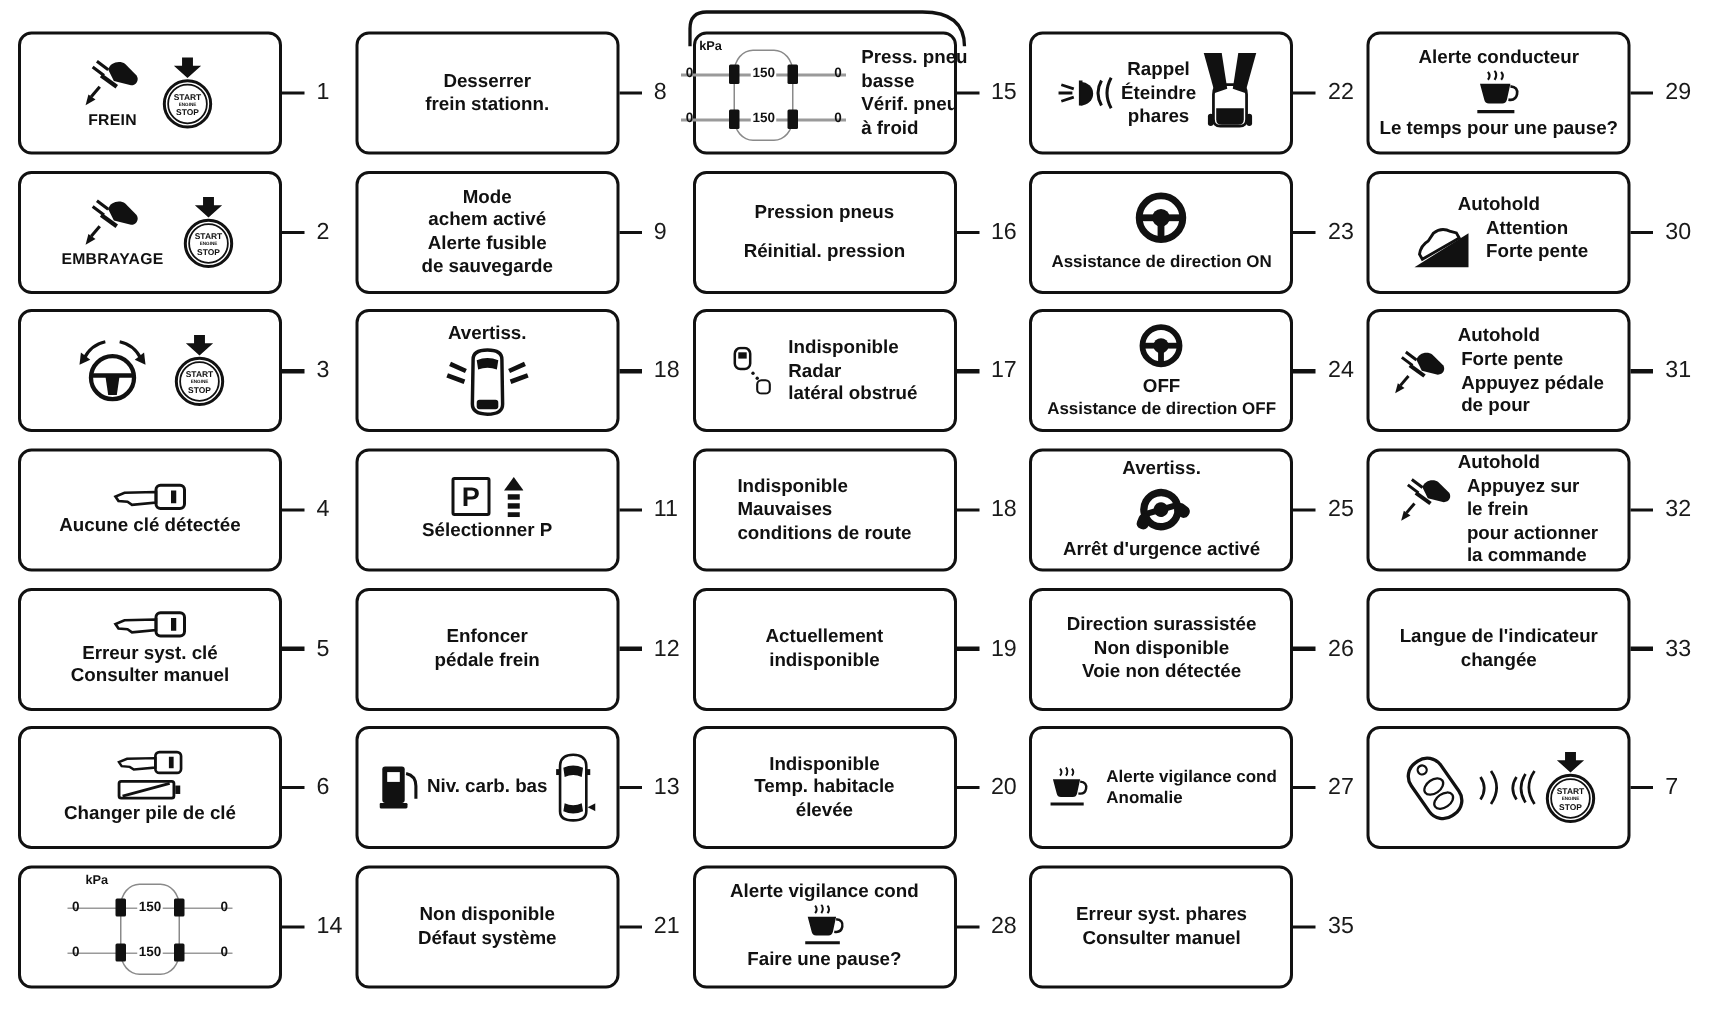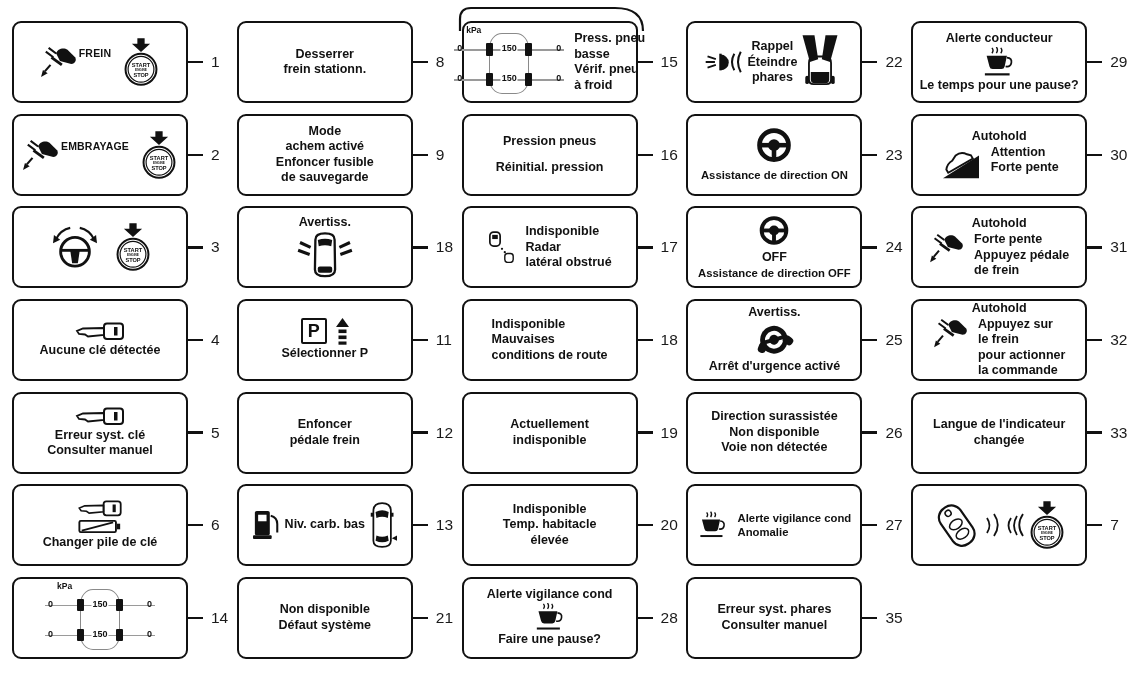--- a/index.html
+++ b/index.html
@@ -16,21 +16,21 @@
   .num{font-size:15.5px;margin-left:8px;color:#1a1a1a}
   .lines{display:flex;flex-direction:column;align-items:center;justify-content:center;text-align:center}
   .lines.left{align-items:flex-start;text-align:left}
   .ln{font-size:12.5px;font-weight:700;line-height:1.24;white-space:nowrap}
   .ln.sm{font-size:11.3px}
   .title{font-size:12.5px;font-weight:700;line-height:1.2;white-space:nowrap}
   .plabel{font-size:10.5px;font-weight:700;margin-top:2px;letter-spacing:.2px}
   .gap-top{margin-top:11px}
   .tight{gap:0}
   svg text{font-weight:700;fill:#111;font-family:"Liberation Sans",sans-serif}
-  .icncol{display:flex;flex-direction:row;align-items:flex-start;flex:none}
+  .icncol{display:flex;flex-direction:column;align-items:center;flex:none}
   .row{display:flex;align-items:flex-start;gap:9px}
   
   .tpms{position:relative;width:110px;height:68px;flex:none}
   .tpms .unit{position:absolute;left:12px;top:-3px;font-size:8.5px;font-weight:700}
   .tpms .axle{position:absolute;left:0;right:0;height:1.6px;background:#9a9a9a}
   .tpms .front{top:21px}.tpms .rear{top:51px}
   .tpms .car{position:absolute;left:35px;top:5px;width:40px;height:61px;border:1.6px solid #8a8a8a;border-radius:13px/15px}
   .tpms .tire{position:absolute;width:6.5px;height:12.5px;background:#111;border-radius:1px}
   .tpms .t-fl{left:32px;top:15px}.tpms .t-fr{left:71px;top:15px}
   .tpms .t-rl{left:32px;top:45px}.tpms .t-rr{left:71px;top:45px}
@@ -192,21 +192,21 @@
           <span class="dash"></span>
           <span class="num">2</span>
         </div>
   </div>
 
   <div class="cell">
     <div class="box col">
       <div class="lines">
         <div class="ln">Mode</div>
         <div class="ln">achem activé</div>
-        <div class="ln">Enfoncer fusible</div>
+        <div class="ln">Alerte fusible</div>
         <div class="ln">de sauvegarde</div>
       </div>
     </div>
     <div class="tag">
           <span class="dash"></span>
           <span class="num">9</span>
         </div>
   </div>
 
   <div class="cell">
@@ -348,21 +348,21 @@
         <svg width="36" height="32" viewBox="0 0 40 36">
           <path d="M17 9 C18 4 25 2 29 5 L37 13 C39 16 37 20 33 20 L21 17 Z" fill="#111"></path>
           <path d="M12 13 L23 21" stroke="#111" stroke-width="3"></path>
           <path d="M6 7 L14 13 M9 3 L17 9" stroke="#111" stroke-width="2.2"></path>
           <path d="M11 21 L5 28" stroke="#111" stroke-width="2.2"></path>
           <polygon points="8,30 1,34 3,26.5" fill="#111"></polygon>
         </svg>
         <div class="lines left">
           <div class="ln">Forte pente</div>
           <div class="ln">Appuyez pédale</div>
-          <div class="ln">de frein</div>
+          <div class="ln">de pour</div>
         </div>
       </div>
     </div>
     <div class="tag">
           <span class="dash"></span>
           <span class="num">31</span>
         </div>
   </div>
 
   <div class="cell">

